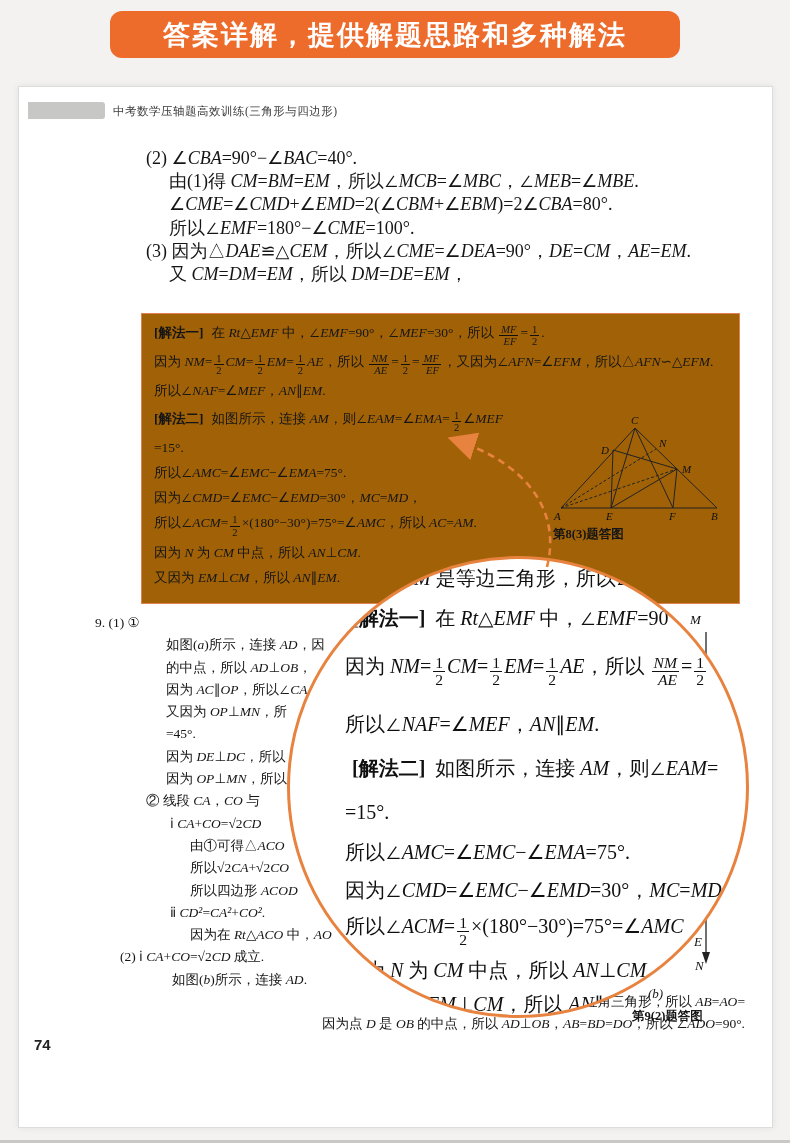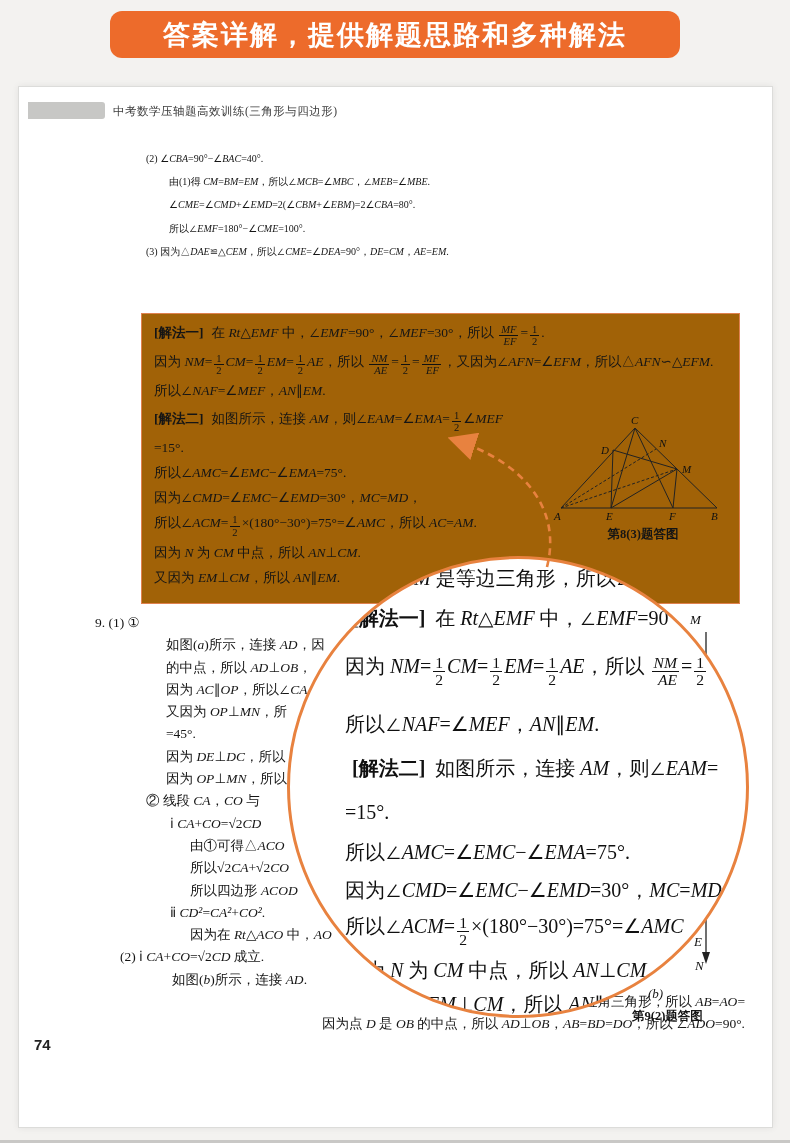--- a/index.html
+++ b/index.html
@@ -31,37 +31,37 @@
     background:#c7c7c5;border-radius:0 3px 3px 0;z-index:1;
   }
   .header-title{
     position:absolute;left:113px;top:104px;font-size:11.5px;color:#3b3b3b;
     letter-spacing:0.5px;z-index:1;
   }
 
   
   .sol8{
     position:absolute;left:146px;top:147px;width:605px;
-    font-size:10px;line-height:23.2px;z-index:1;
+    font-size:18px;line-height:23.2px;z-index:1;
   }
   .sol8 .ln{padding-left:23px;white-space:nowrap;}
   .sol8 .ln.num{text-indent:-23px;}
 
   
   .box{
     position:absolute;left:141px;top:313px;width:599px;height:291px;
     border:1.5px solid #e0814f;background:#a16207;box-sizing:border-box;
     padding:9px 10px 0 12px;font-size:13.5px;z-index:1;
   }
   .box .bln{margin:0 0 5px 0;line-height:1.5;white-space:nowrap;}
   .box .bln.mt{margin-top:7px;}
   .mlabel{font-weight:bold;margin-right:8px;}
   .box-fig{position:absolute;left:411px;top:100px;width:180px;height:108px;}
   .box-figcap{
-    position:absolute;left:411px;top:212px;width:180px;text-align:center;
+    position:absolute;left:411px;top:212px;width:180px;text-align:left;
     font-weight:bold;font-size:12.5px;
   }
 
   
   .p9{
     position:absolute;left:95px;top:612px;width:650px;
     font-size:13.5px;line-height:22.3px;z-index:1;
   }
   .p9 div{white-space:nowrap;}
   .m0{margin-left:0;} .m1{margin-left:25px;} .m2{margin-left:51px;}
@@ -120,20 +120,21 @@
   <div class="page"></div>
   <div class="tab-gray"></div>
   <div class="header-title">中考数学压轴题高效训练(三角形与四边形)</div>
 
   <div class="sol8">
     <div class="ln num">(2) ∠<i>CBA</i>=90°−∠<i>BAC</i>=40°.</div>
     <div class="ln">由(1)得 <i>CM</i>=<i>BM</i>=<i>EM</i>，所以∠<i>MCB</i>=∠<i>MBC</i>，∠<i>MEB</i>=∠<i>MBE</i>.</div>
     <div class="ln">∠<i>CME</i>=∠<i>CMD</i>+∠<i>EMD</i>=2(∠<i>CBM</i>+∠<i>EBM</i>)=2∠<i>CBA</i>=80°.</div>
     <div class="ln">所以∠<i>EMF</i>=180°−∠<i>CME</i>=100°.</div>
     <div class="ln num">(3) 因为△<i>DAE</i>≌△<i>CEM</i>，所以∠<i>CME</i>=∠<i>DEA</i>=90°，<i>DE</i>=<i>CM</i>，<i>AE</i>=<i>EM</i>.</div>
+    <div class="ln">又 <i>CM</i>=<i>DM</i>=<i>EM</i>，所以 <i>DM</i>=<i>DE</i>=<i>EM</i>，</div>
   </div>
 
   <div class="box">
     <div class="bln">
       <b class="mlabel">[解法一]</b><span>在 <i>Rt</i>△<i>EMF</i> 中，∠<i>EMF</i>=90°，∠<i>MEF</i>=30°，所以 <span class="frac"><span class="fnum"><i>MF</i></span><span class="fden"><i>EF</i></span></span>=<span class="frac"><span class="fnum">1</span><span class="fden">2</span></span>.</span>
     </div>
     <div class="bln">因为 <i>NM</i>=<span class="frac"><span class="fnum">1</span><span class="fden">2</span></span><i>CM</i>=<span class="frac"><span class="fnum">1</span><span class="fden">2</span></span><i>EM</i>=<span class="frac"><span class="fnum">1</span><span class="fden">2</span></span><i>AE</i>，所以 <span class="frac"><span class="fnum"><i>NM</i></span><span class="fden"><i>AE</i></span></span>=<span class="frac"><span class="fnum">1</span><span class="fden">2</span></span>=<span class="frac"><span class="fnum"><i>MF</i></span><span class="fden"><i>EF</i></span></span>，又因为∠<i>AFN</i>=∠<i>EFM</i>，所以△<i>AFN</i>∽△<i>EFM</i>.</div>
     <div class="bln">所以∠<i>NAF</i>=∠<i>MEF</i>，<i>AN</i>∥<i>EM</i>.</div>
     <div class="bln mt">
       <b class="mlabel">[解法二]</b><span>如图所示，连接 <i>AM</i>，则∠<i>EAM</i>=∠<i>EMA</i>=<span class="frac"><span class="fnum">1</span><span class="fden">2</span></span>∠<i>MEF</i></span>

